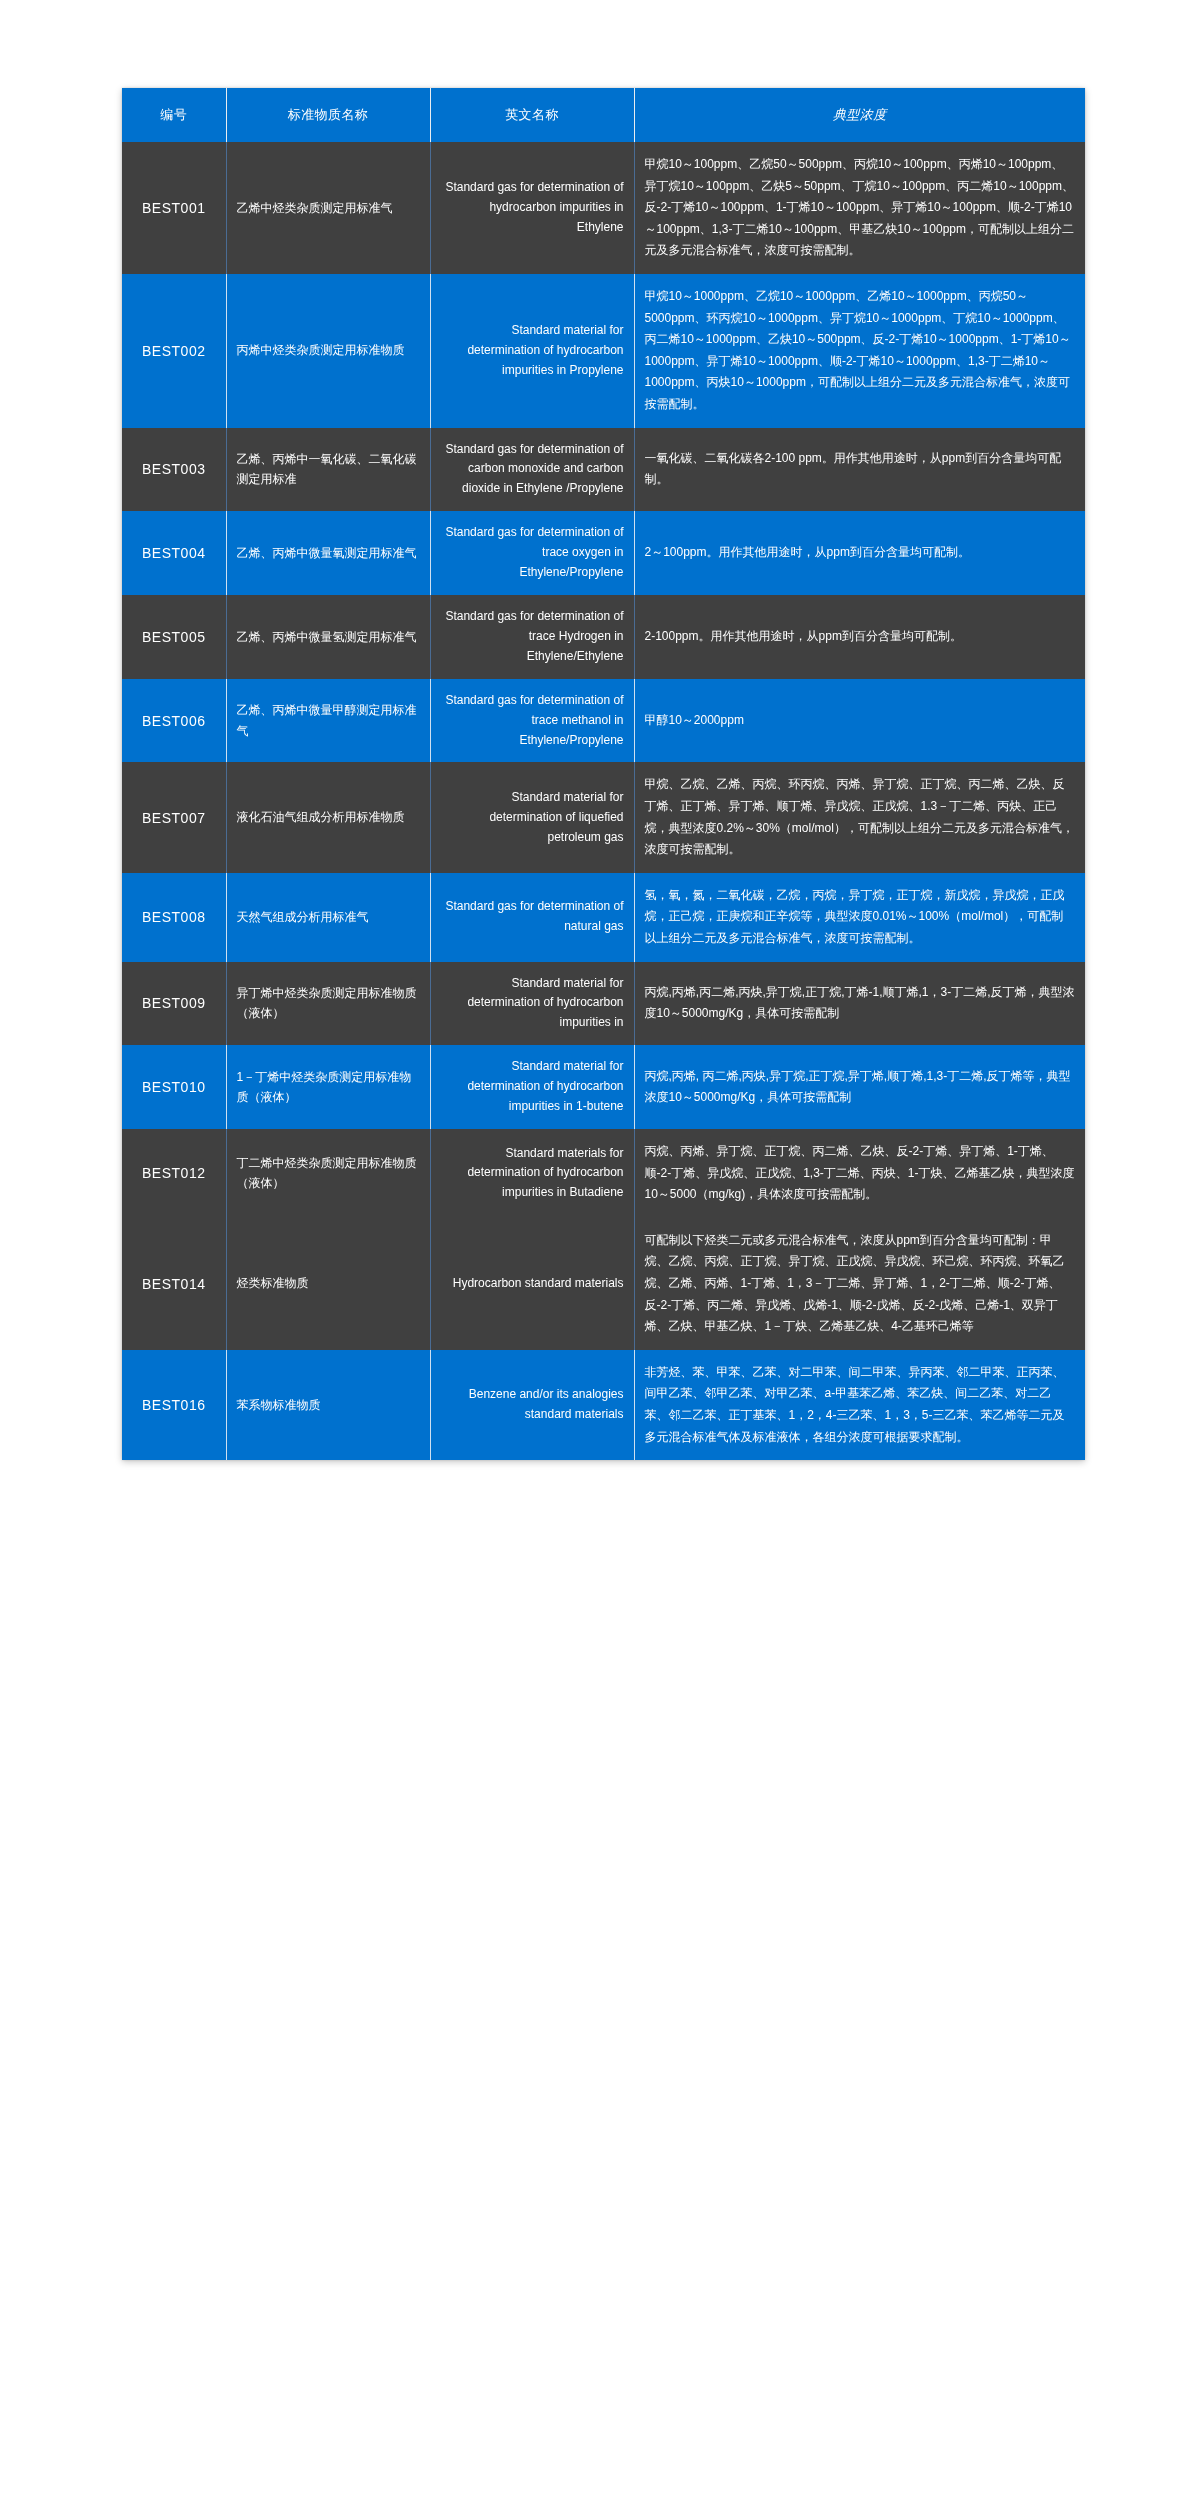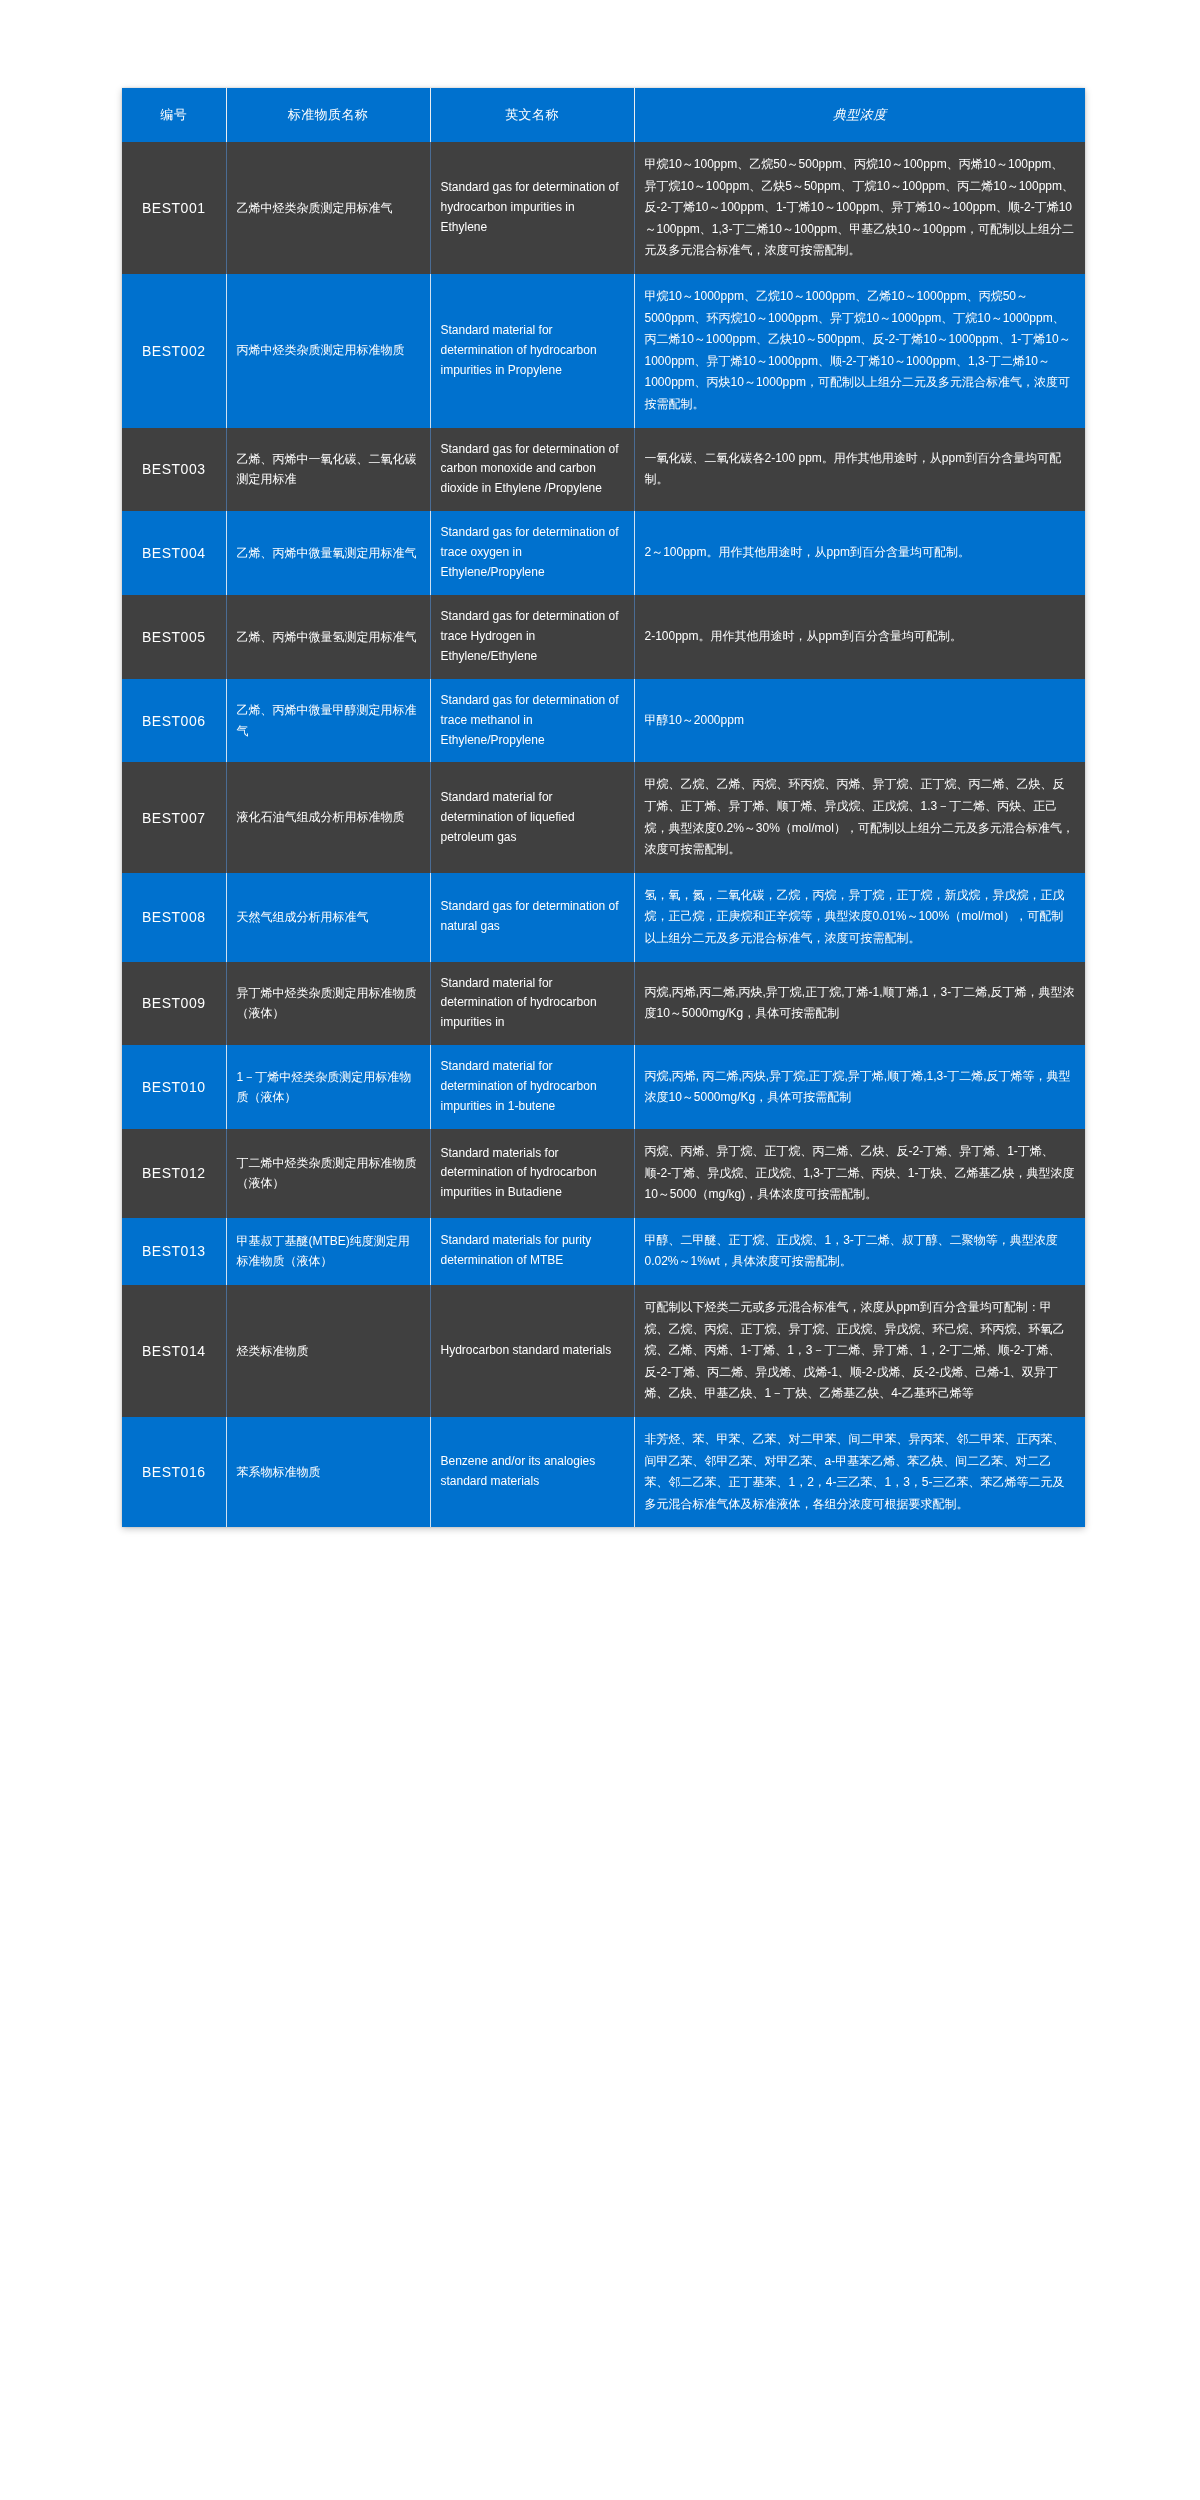--- a/index.html
+++ b/index.html
@@ -70,21 +70,21 @@
 
   tbody tr.row-dark td { background: #404040; border-right-color: #4a6c94; }
   tbody tr.row-light td { background: #0071ce; border-right-color: #cfe0f1; }
 
   td.code-cell {
     text-align: center;
     letter-spacing: 0.5px;
     font-size: 14px;
   }
   td.cn-cell   { text-align: left; margin-top: 10px; }
-  td.en-cell   { text-align: left; line-height: 1.66; }
+  td.en-cell   { text-align: right; line-height: 1.66; }
   td.conc-cell { text-align: left; line-height: 1.8; }
 </style>
 </head>
 <body>
 
 <div class="page">
   <div class="table-wrap">
     <table class="spec-table">
       <colgroup>
         <col class="c-code">
@@ -160,26 +160,20 @@
             <td class="cn-cell">1－丁烯中烃类杂质测定用标准物质（液体）</td>
             <td class="en-cell">Standard material for determination of hydrocarbon impurities in 1-butene</td>
             <td class="conc-cell">丙烷,丙烯, 丙二烯,丙炔,异丁烷,正丁烷,异丁烯,顺丁烯,1,3-丁二烯,反丁烯等，典型浓度10～5000mg/Kg，具体可按需配制</td>
           </tr>
           <tr class="row-dark">
             <td class="code-cell">BEST012</td>
             <td class="cn-cell">丁二烯中烃类杂质测定用标准物质（液体）</td>
             <td class="en-cell">Standard materials for determination of hydrocarbon impurities in Butadiene</td>
             <td class="conc-cell">丙烷、丙烯、异丁烷、正丁烷、丙二烯、乙炔、反-2-丁烯、异丁烯、1-丁烯、顺-2-丁烯、异戊烷、正戊烷、1,3-丁二烯、丙炔、1-丁炔、乙烯基乙炔，典型浓度10～5000（mg/kg)，具体浓度可按需配制。</td>
           </tr>
-          <tr class="row-light">
-            <td class="code-cell">BEST013</td>
-            <td class="cn-cell">甲基叔丁基醚(MTBE)纯度测定用标准物质（液体）</td>
-            <td class="en-cell">Standard materials for purity determination of MTBE</td>
-            <td class="conc-cell">甲醇、二甲醚、正丁烷、正戊烷、1，3-丁二烯、叔丁醇、二聚物等，典型浓度0.02%～1%wt，具体浓度可按需配制。</td>
-          </tr>
           <tr class="row-dark">
             <td class="code-cell">BEST014</td>
             <td class="cn-cell">烃类标准物质</td>
             <td class="en-cell">Hydrocarbon standard materials</td>
             <td class="conc-cell">可配制以下烃类二元或多元混合标准气，浓度从ppm到百分含量均可配制：甲烷、乙烷、丙烷、正丁烷、异丁烷、正戊烷、异戊烷、环己烷、环丙烷、环氧乙烷、乙烯、丙烯、1-丁烯、1，3－丁二烯、异丁烯、1，2-丁二烯、顺-2-丁烯、反-2-丁烯、丙二烯、异戊烯、戊烯-1、顺-2-戊烯、反-2-戊烯、己烯-1、双异丁烯、乙炔、甲基乙炔、1－丁炔、乙烯基乙炔、4-乙基环己烯等</td>
           </tr>
           <tr class="row-light">
             <td class="code-cell">BEST016</td>
             <td class="cn-cell">苯系物标准物质</td>
             <td class="en-cell">Benzene and/or its analogies standard materials</td>

